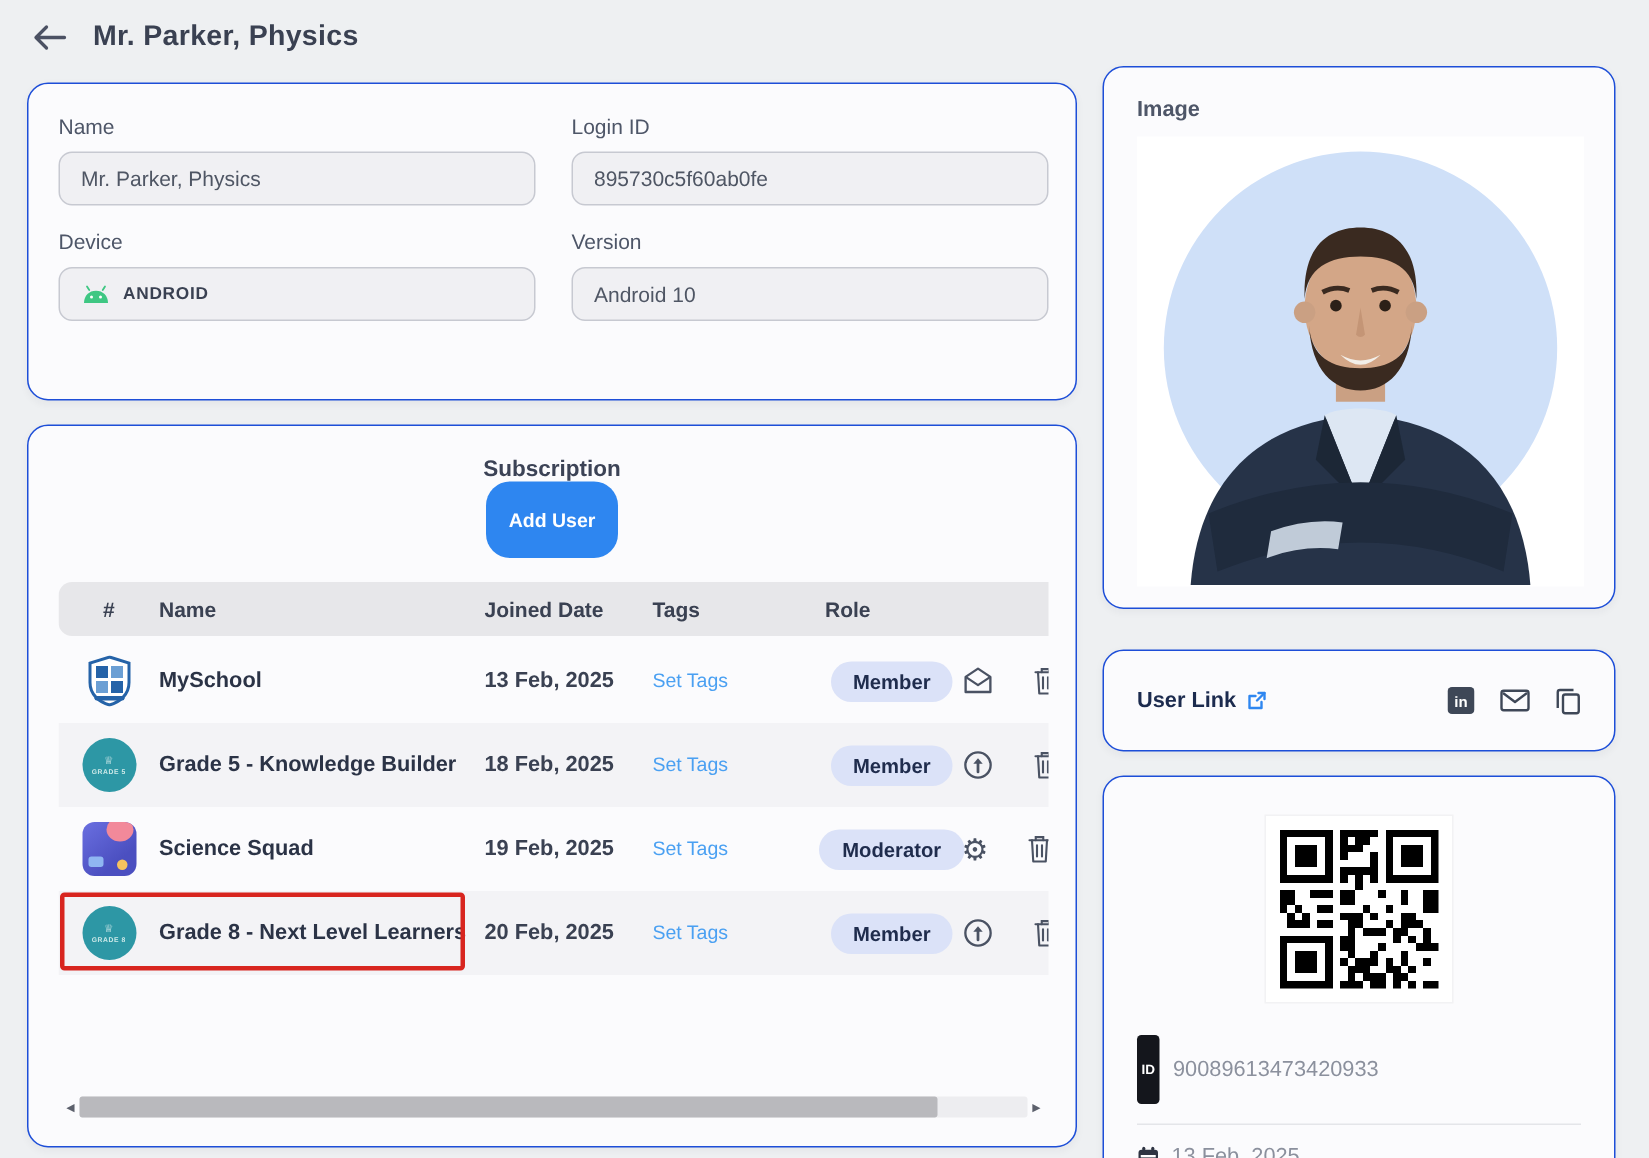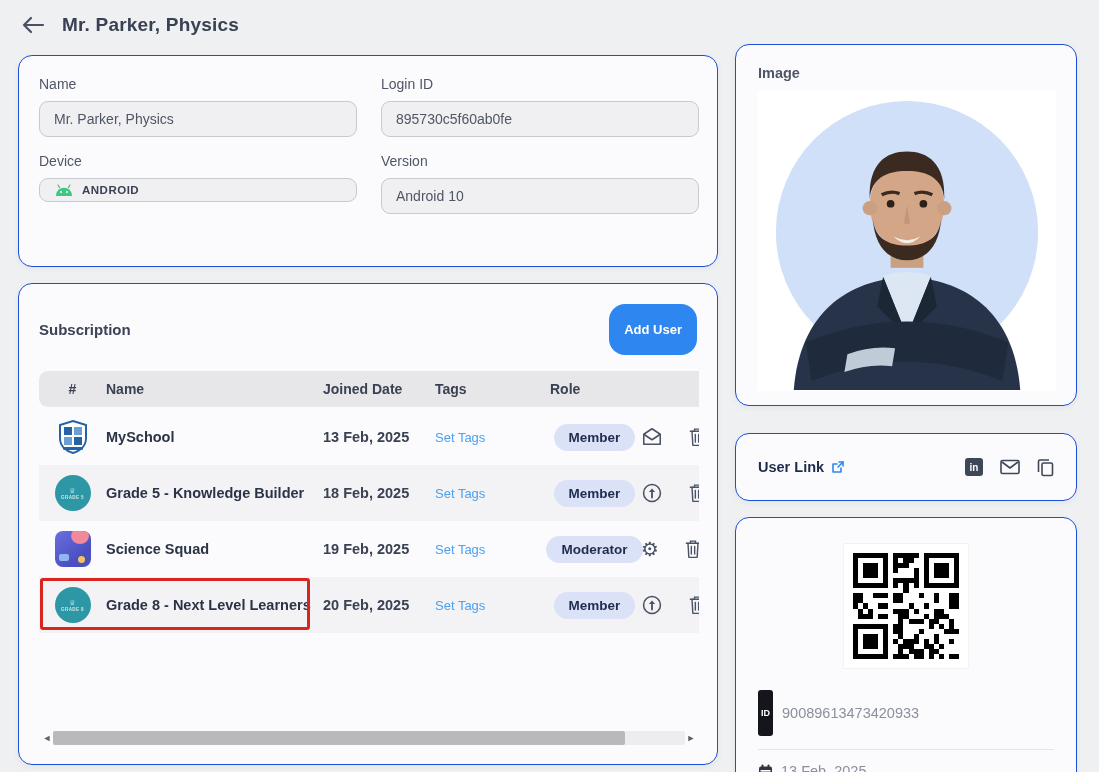--- a/index.html
+++ b/index.html
@@ -25,26 +25,26 @@
   
   #profile-card { left:18px; top:55px; width:700px; height:212px; padding:20px; }
   .form-grid { display:grid; grid-template-columns:318px 318px; column-gap:24px; row-gap:16px; }
   .field-label { font-size:14px; color:#4e5668; margin-bottom:9px; }
   .text-input, .device-box {
     width:100%; height:36px; background:#f0f0f3;
     border:1px solid #c7c9d1; border-radius:9px;
     padding:0 14px; font-size:14px; color:#4f5664;
     font-family:inherit; outline:none; display:block;
   }
-  .device-box { height:24px; display:flex; align-items:center; gap:8px; }
+  .device-box { height:36px; display:flex; align-items:center; gap:8px; }
   .device-label-text { font-size:11.5px; font-weight:bold; letter-spacing:.5px; color:#3a4152; }
 
   
   #subscription-card { left:18px; top:283px; width:700px; height:482px; padding:20px 20px 16px 20px; overflow:hidden; }
-  .sub-head { display:flex; align-items:center; justify-content:space-between; margin-bottom:16px; }
+  .sub-head { display:flex; align-items:center; justify-content:space-between; margin-bottom:16px;flex-direction:column; }
   .sub-title { font-size:15px; font-weight:bold; color:#3c4356; }
   .add-user-btn {
     background:#2e86f0; color:#fff; border:none; border-radius:16px;
     font-size:13px; font-family:inherit; padding:18px 15px; cursor:pointer; font-weight:bold;
   }
   .table-wrap { width:660px; overflow:hidden; position:relative; }
   .thead, .trow { display:flex; align-items:center; width:740px; }
   .thead { background:#e7e7ea; border-radius:9px 0 0 9px; height:36px; font-weight:bold; font-size:14px; color:#3a4152; margin-bottom:2px; }
   .trow { height:56px; font-size:14.5px; position:relative; }
   .trow.alt { background:#f3f3f6; }

